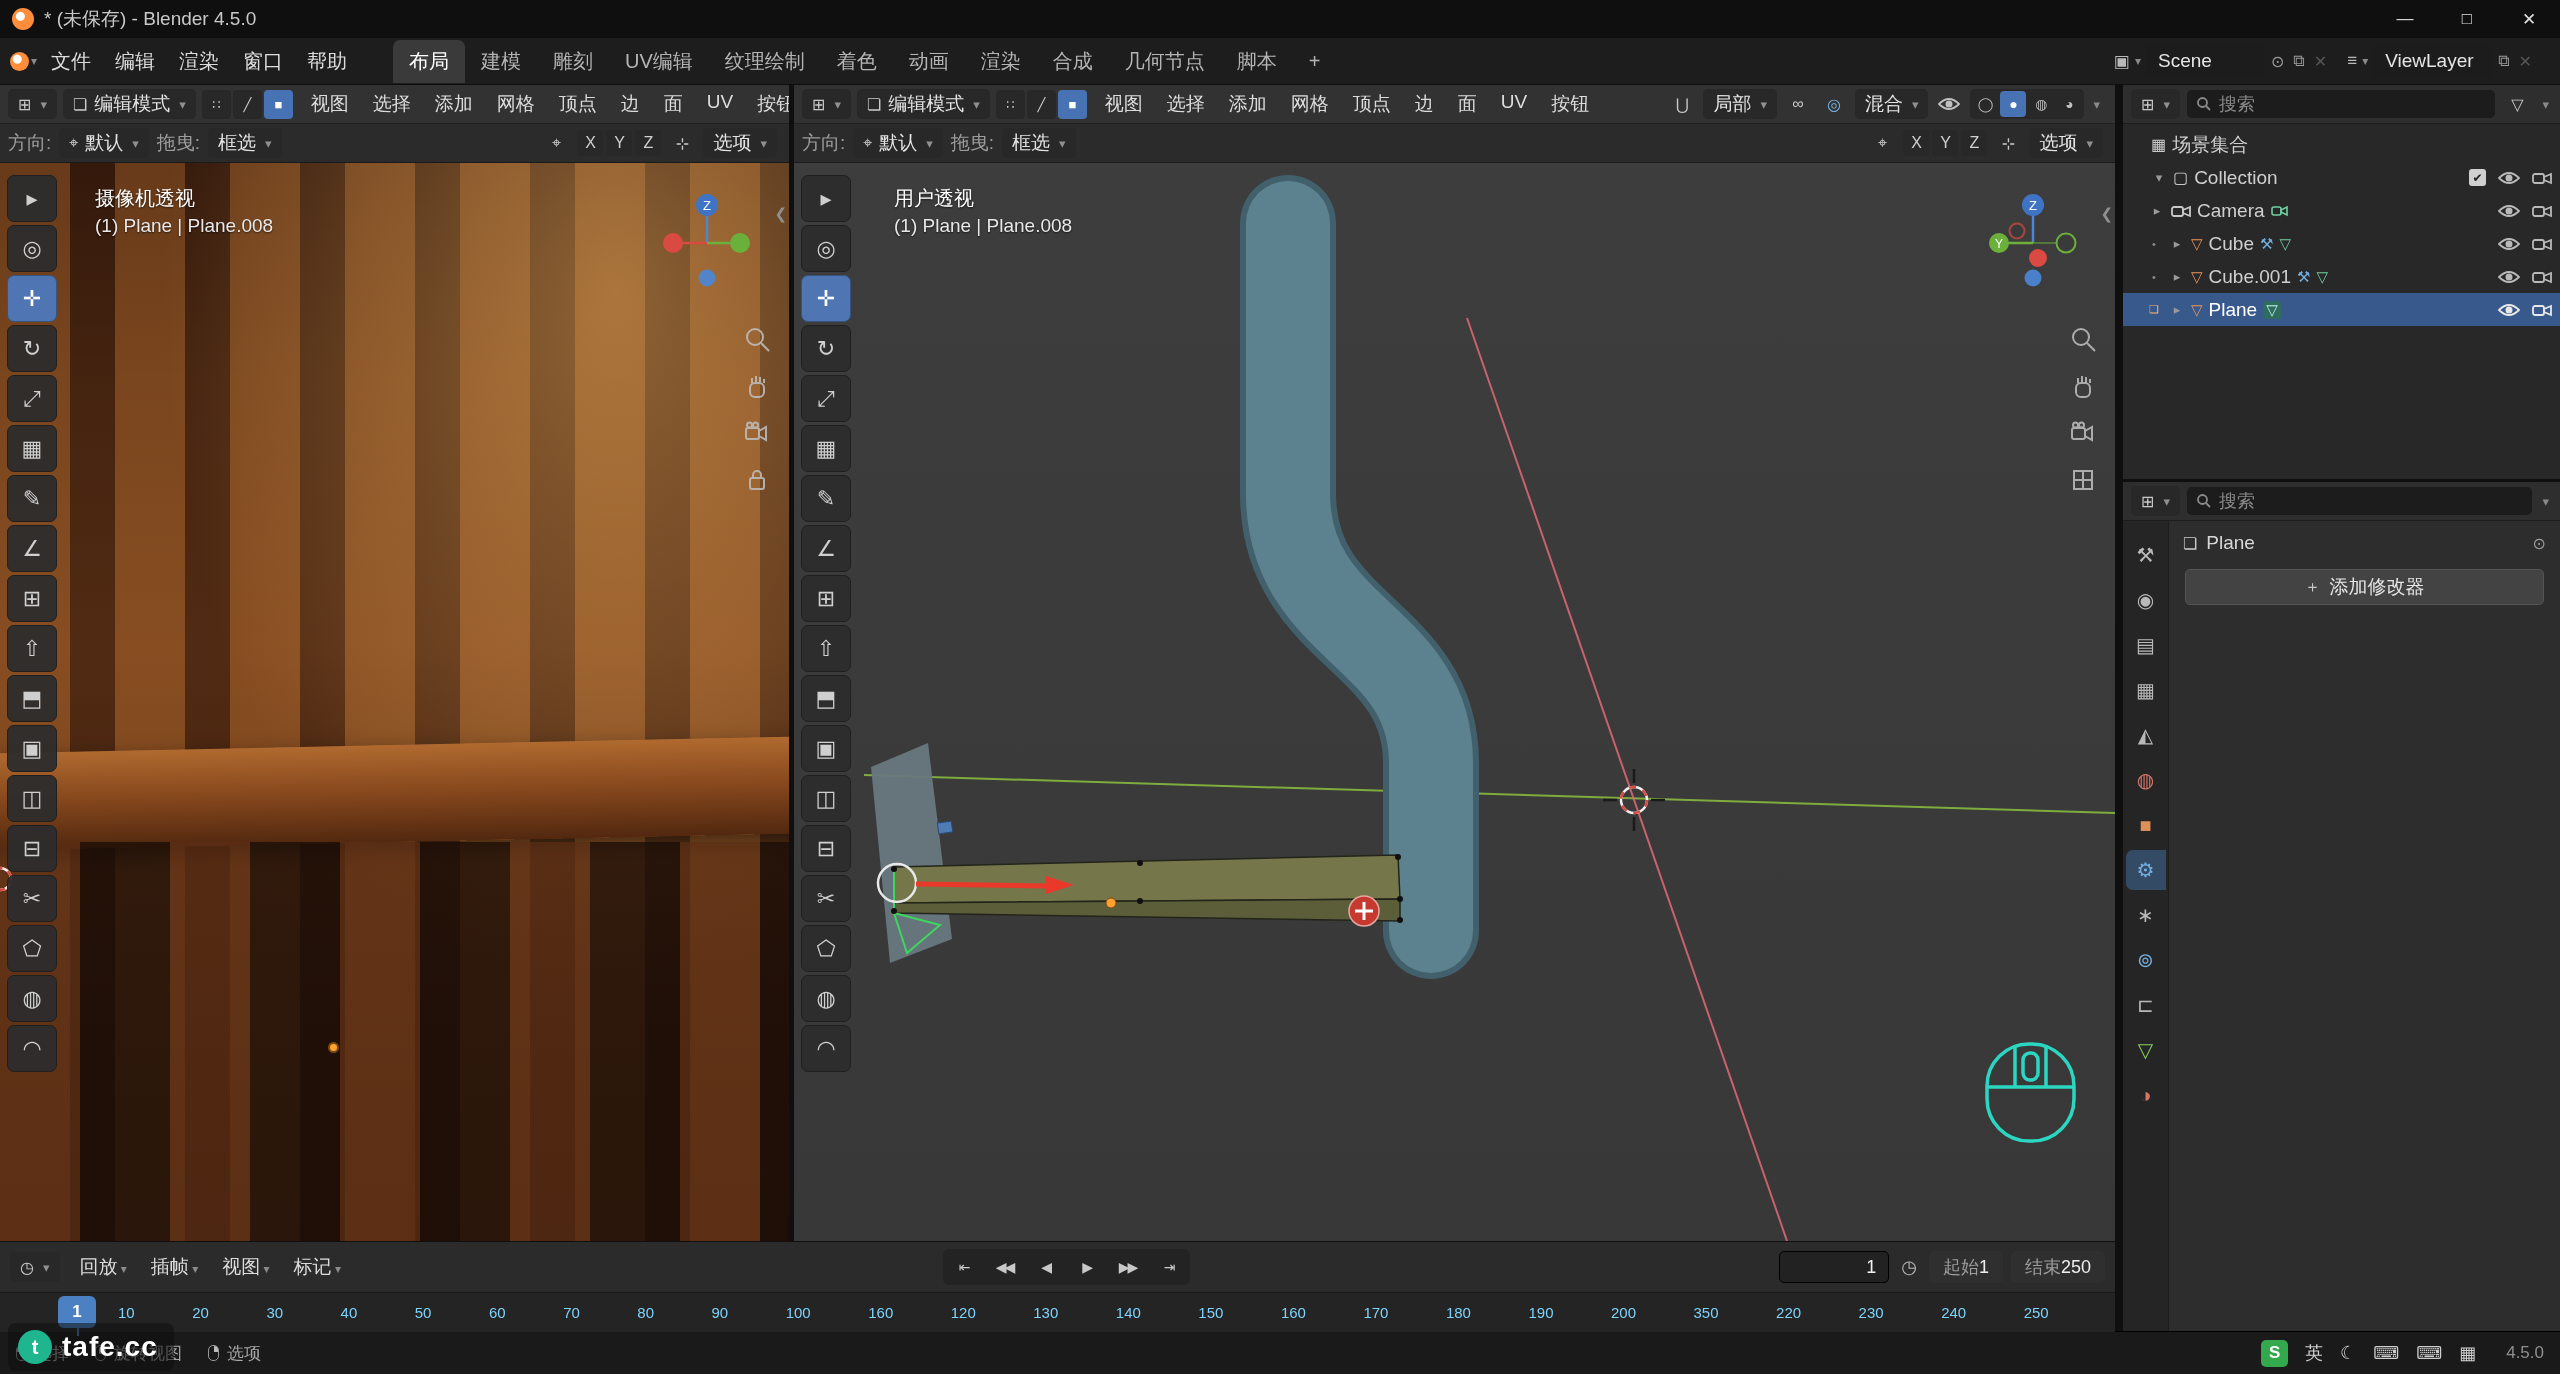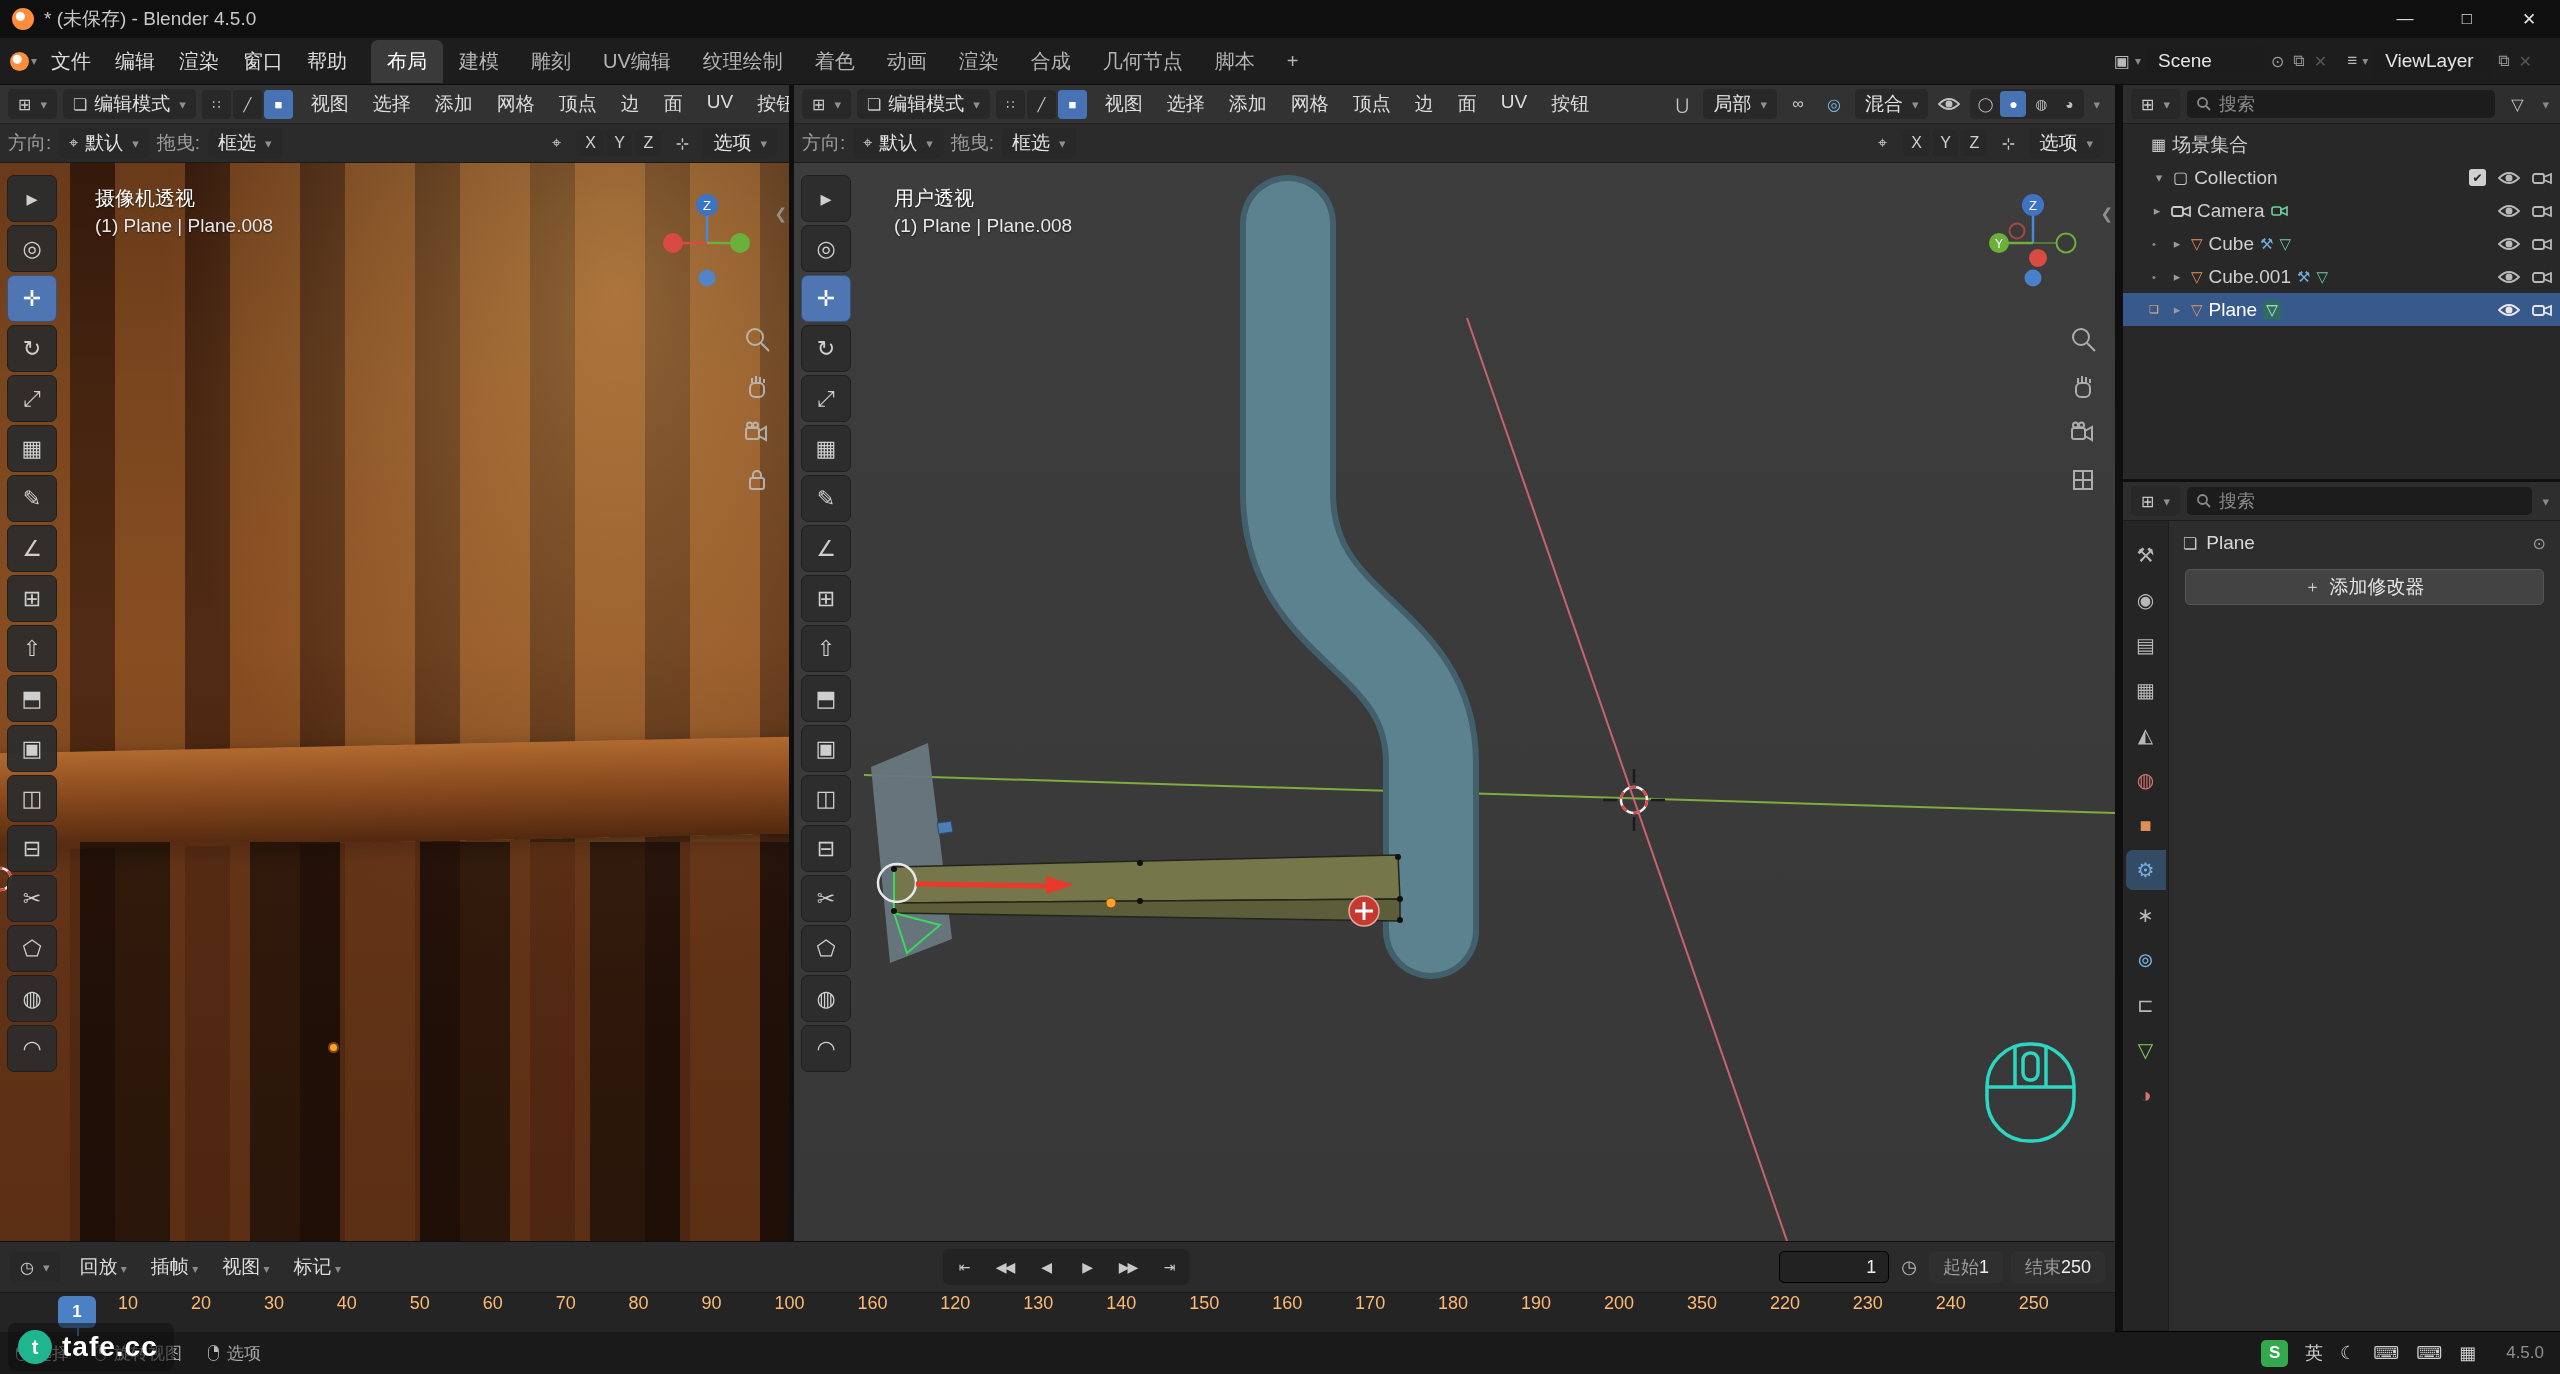--- a/index.html
+++ b/index.html
@@ -13,21 +13,21 @@
   .blogo{width:22px;height:22px;border-radius:50%;display:inline-block;
          background:radial-gradient(circle at 38% 38%,#fff 0 4px,#ff8d3a 5px 100%)}
   .wctrls{margin-left:auto;display:flex}
   .wctrls span{width:62px;height:38px;display:flex;align-items:center;justify-content:center;font-size:17px;color:#ddd}
 
   
   .topbar{height:47px;background:#1d1d1d;border-bottom:1px solid #0e0e0e;display:flex;align-items:center;
           padding:0 10px;gap:2px;font-size:20px}
   .menus,.wstabs{display:flex;align-items:center}
   .menu{padding:0 12px;color:#dcdcdc;white-space:nowrap}
-  .wstabs{margin-left:10px}
+  .wstabs{margin-left:32px}
   .wstab{padding:8px 16px;color:#b4b4b4;border-radius:7px 7px 0 0;white-space:nowrap}
   .wstab.active{background:#3a3a3a;color:#fff}
   .spacer{flex:1}
   .sv-grp{display:flex;align-items:center;gap:5px;margin-right:16px}
   .svicon{color:#b9b9b9;font-size:17px}
   .svcaret{color:#8a8a8a;font-size:12px}
   .svfield{background:#1c1c1c;height:30px;min-width:118px;display:flex;align-items:center;
            padding:0 12px;border-radius:4px;color:#e5e5e5;font-size:19px}
   .mini-ic{color:#9a9a9a;font-size:16px;padding:0 2px}
   .dim{opacity:.45}
@@ -147,21 +147,21 @@
   .tbtn{min-width:38px;height:32px;display:flex;align-items:center;justify-content:center;color:#c8c8c8;
         font-size:14px;border-radius:4px;letter-spacing:-2px}
   .framefield{width:110px;height:32px;background:#222;border:1px solid #000;border-radius:5px;display:flex;
               align-items:center;justify-content:flex-end;padding:0 12px;color:#f0f0f0;font-size:18px}
   .clockic{color:#b9b9b9;font-size:18px;padding:0 4px}
   .pillf{height:32px;background:#2f2f2f;border-radius:5px;display:flex;align-items:center;
          padding:0 14px;color:#ededed;font-size:18px}
   .plab{color:#9b9b9b}
   .ruler{height:40px;background:#242424;position:relative;border-top:1px solid #1a1a1a;flex:none}
   .rlabels{position:absolute;left:118px;right:66px;top:0;bottom:0;display:flex;justify-content:space-between;
-           align-items:flex-start;color:#fdba74;font-size:18px}
+           align-items:center;color:#7dd3fc;font-size:15px}
   .playhead{position:absolute;left:58px;top:3px;width:38px;height:32px;background:#4b80c3;border-radius:6px;
             display:flex;align-items:center;justify-content:center;color:#fff;font-size:17px;font-weight:bold;z-index:2}
   .playhead::after{content:"";position:absolute;top:32px;left:50%;width:2px;height:8px;background:#4b80c3}
 
   
   .statusbar{height:43px;background:#1a1a1a;border-top:1px solid #000;display:flex;align-items:center;
              padding:0 16px;font-size:17px;color:#a8a8a8}
   .hints{display:flex;gap:26px}
   .hint{display:flex;align-items:center;gap:8px}
   .mico{width:11px;height:16px;border:1.5px solid #999;border-radius:5px;position:relative;display:inline-block}

